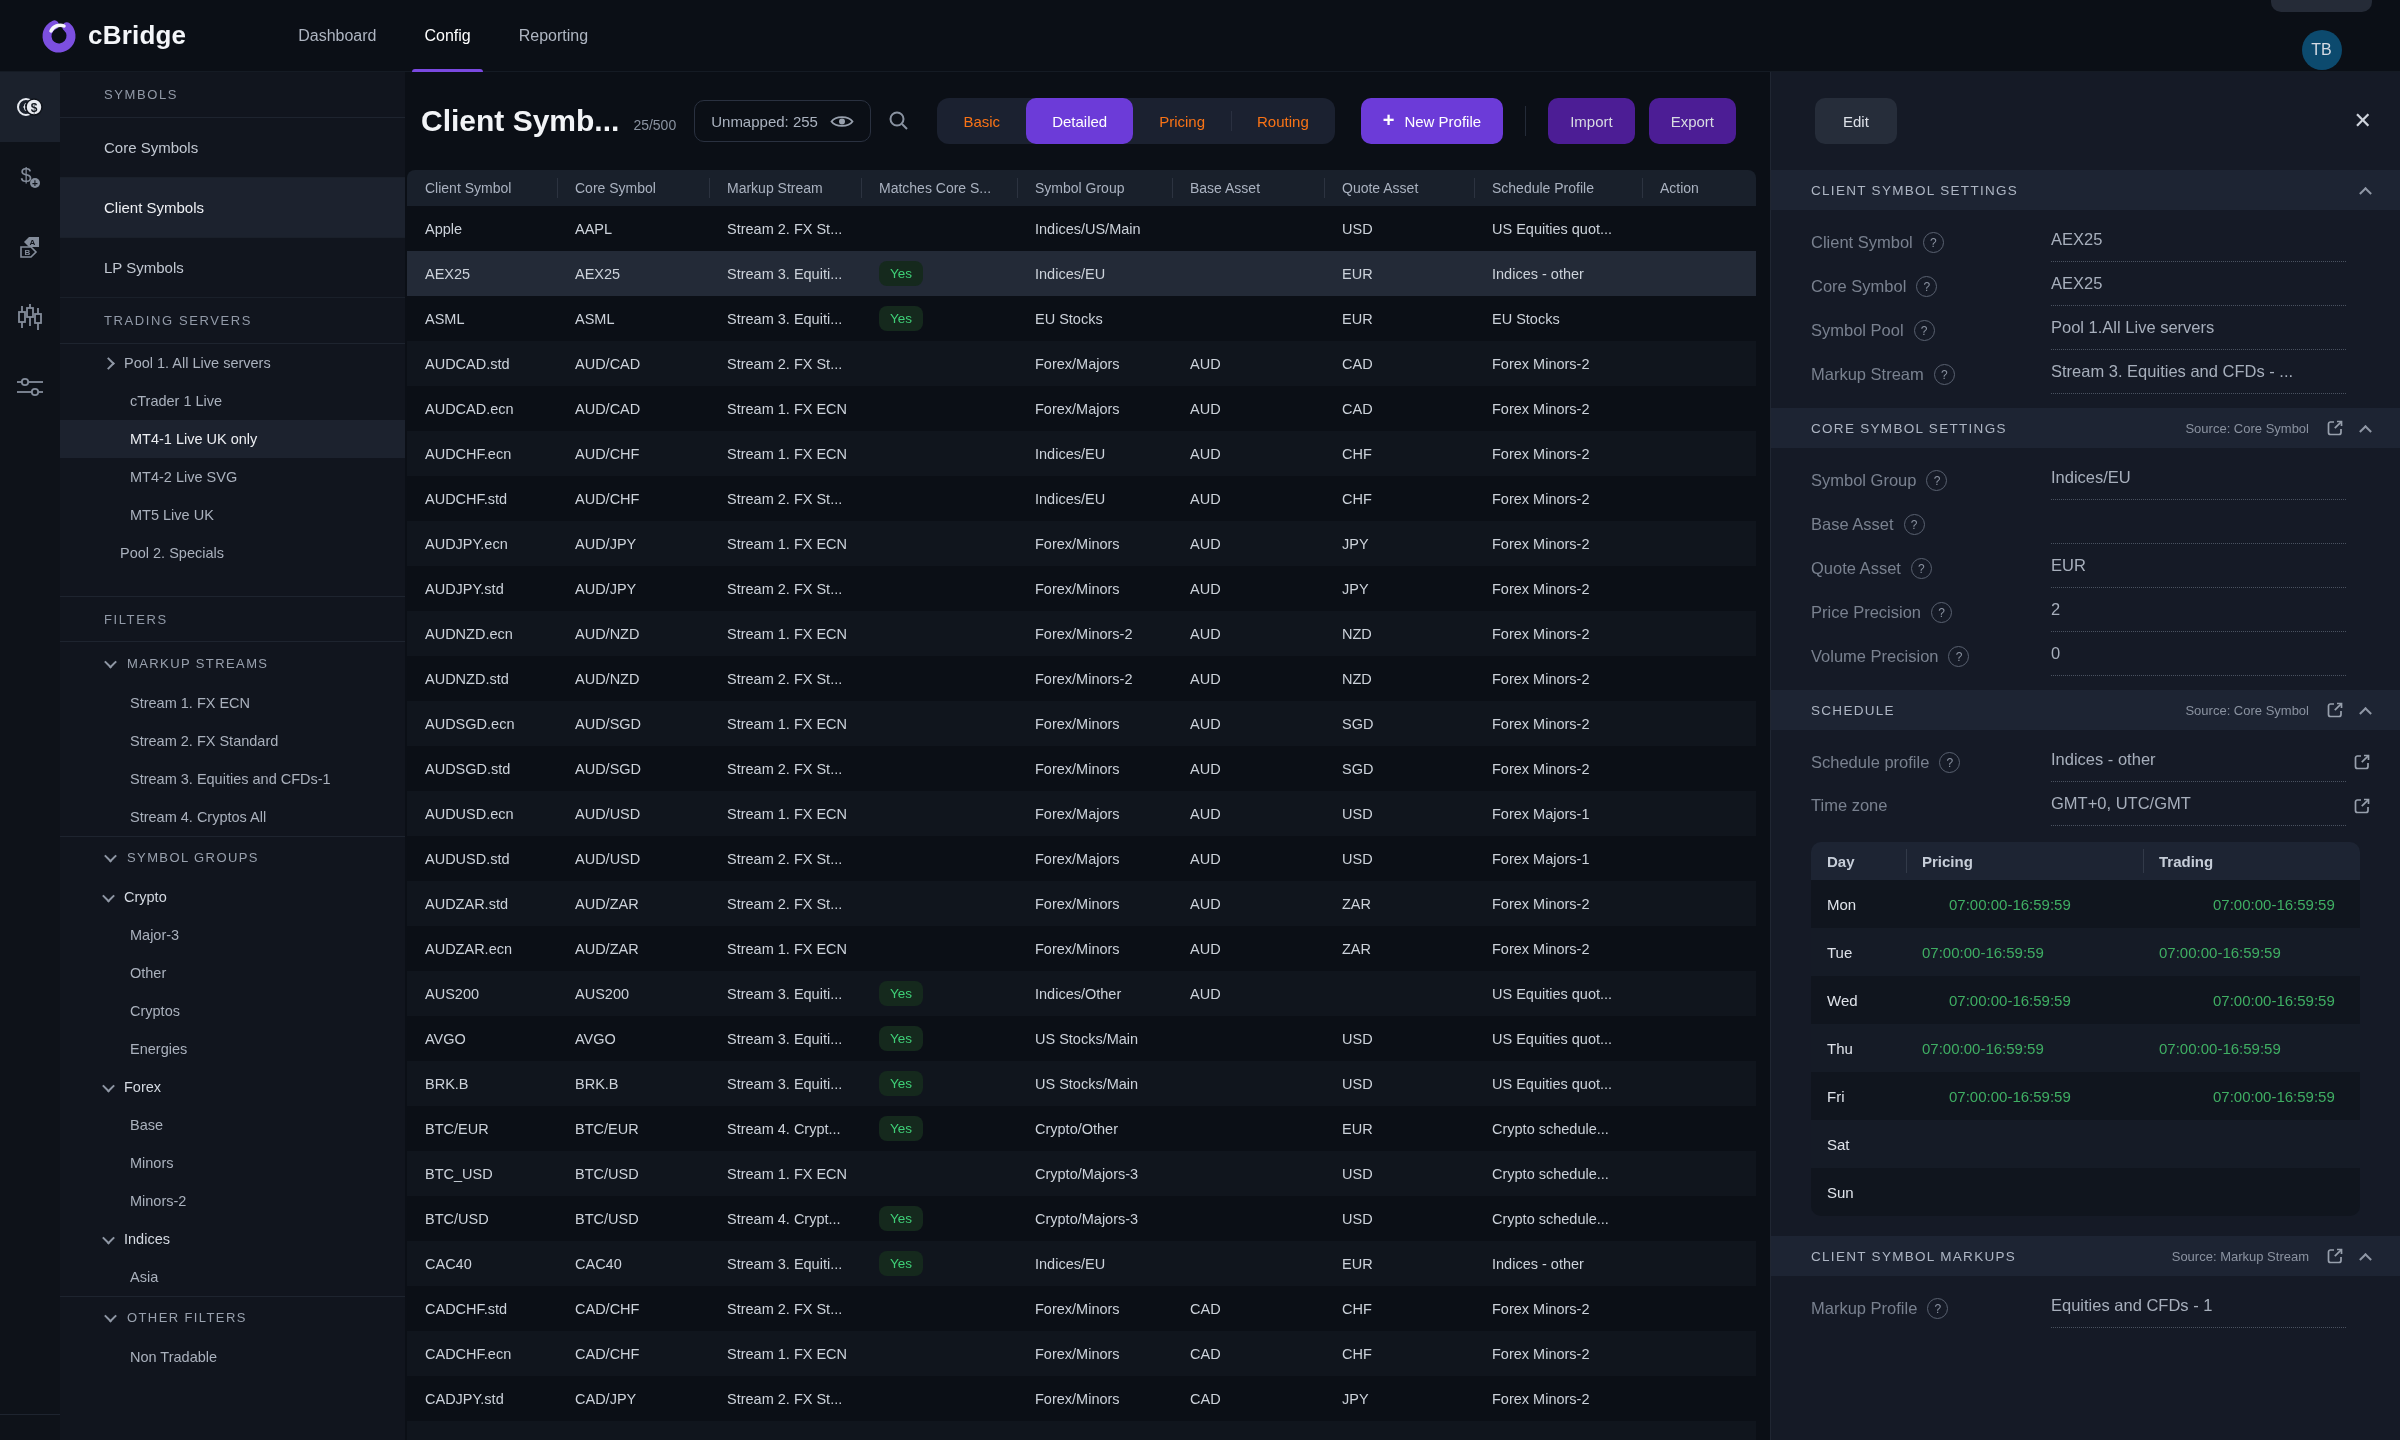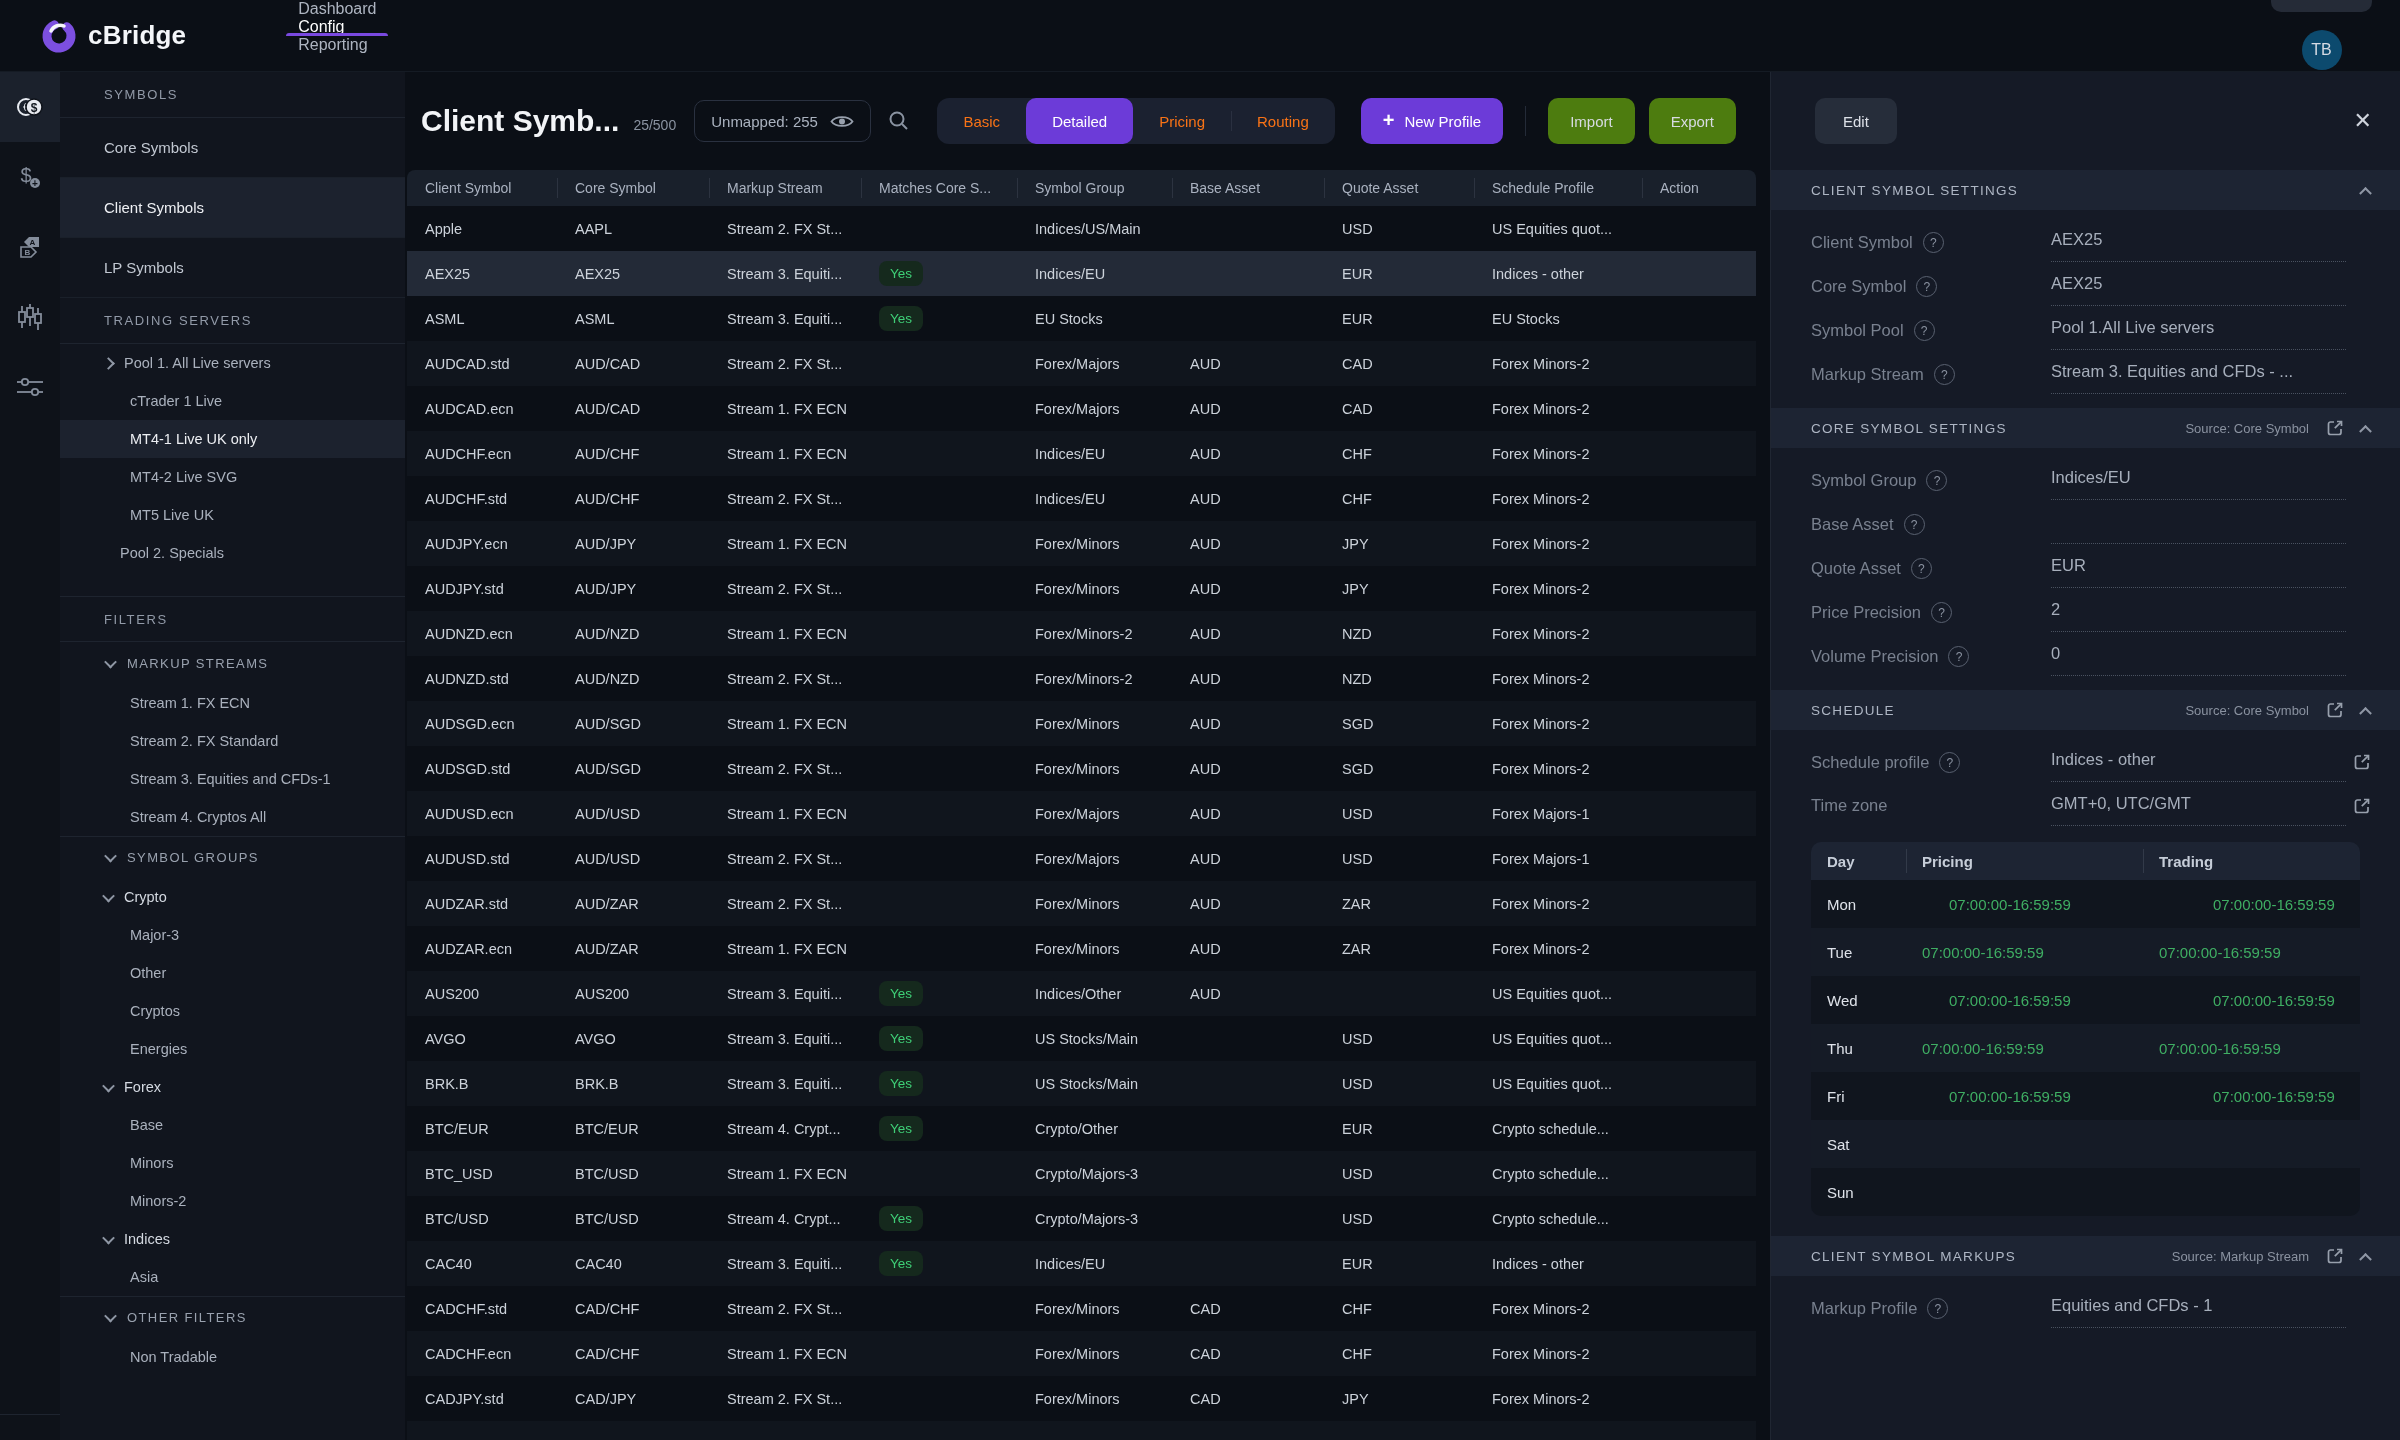--- a/index.html
+++ b/index.html
@@ -5,21 +5,21 @@
   * { margin:0; padding:0; box-sizing:border-box; }
   html,body { width:2400px; height:1440px; overflow:hidden; background:#0a0e15;
     font-family:"Liberation Sans","DejaVu Sans",sans-serif; color:#c9cfd8; }
   .app { width:2400px; height:1440px; display:flex; flex-direction:column; }
 
   
   .topnav { height:72px; background:#0b0f16; display:flex; align-items:center;
     border-bottom:1px solid #151b24; flex:0 0 72px; }
   .brand { display:flex; align-items:center; gap:10px; padding-left:40px; }
   .brand-name { font-size:26px; font-weight:bold; color:#f4f6f9; letter-spacing:.2px; }
-  .nav-items { display:flex; margin-left:88px; height:72px;flex-direction:column; }
+  .nav-items { display:flex; margin-left:88px; height:72px; }
   .nav-item { display:flex; align-items:center; padding:0 24px; font-size:16px;
     color:#aeb5c1; cursor:pointer; position:relative; }
   .nav-item.active { color:#ffffff; }
   .nav-item.active::after { content:""; position:absolute; left:12px; right:12px;
     bottom:0; height:3px; border-radius:3px 3px 0 0; background:#7a49e0; }
   .topnav-right { margin-left:auto; display:flex; align-items:center; gap:18px; padding-right:28px;flex-direction:column; }
   .help-btn { background:#252b37; border-radius:10px; height:46px; padding:0 20px;
     display:flex; align-items:center; gap:10px; font-size:16px; color:#dfe3ea; cursor:pointer; }
   .avatar { width:40px; height:40px; border-radius:50%; background:#0c4a6e;
     display:flex; align-items:center; justify-content:center; font-size:16px; color:#d5dae3; }
@@ -68,21 +68,21 @@
   .seg-item { height:46px; display:flex; align-items:center; padding:0 26px; font-size:15px;
     color:#f97316; cursor:pointer; position:relative; }
   .seg-item + .seg-item::before { content:""; position:absolute; left:0; top:13px; bottom:13px;
     border-left:1px solid #2a3040; }
   .seg-item.active { background:#6c3bd8; color:#ffffff; border-radius:10px; }
   .seg-item.active::before, .seg-item.active + .seg-item::before { display:none; }
   .btn-primary { margin-left:26px; background:#6c3bd8; color:#fff; border-radius:10px; height:46px;
     display:flex; align-items:center; gap:10px; padding:0 22px; font-size:15px; cursor:pointer; }
   .btn-primary .plus { font-size:20px; font-weight:bold; margin-top:-2px; }
   .vdiv { width:1px; height:30px; background:#242b38; margin:0 22px; }
-  .btn-ghost { background:#4d7c0f; color:#d7dbe2; border-radius:10px; height:46px;
+  .btn-ghost { background:#4c1d95; color:#d7dbe2; border-radius:10px; height:46px;
     display:flex; align-items:center; padding:0 22px; font-size:15px; cursor:pointer; }
   .btn-ghost + .btn-ghost { margin-left:14px; }
 
   
   .table { margin:0 14px 0 2px; flex:1; min-height:0; overflow:hidden; }
   .trow { display:grid; grid-template-columns:150px 152px 152px 156px 155px 152px 150px 168px 1fr; }
   .thead { background:#19202b; border-radius:8px 8px 0 0; height:36px; }
   .th { display:flex; align-items:center; padding-left:18px; font-size:14px; color:#aab2c0;
     position:relative; white-space:nowrap; overflow:hidden; cursor:pointer; }
   .th + .th::before { content:""; position:absolute; left:0; top:8px; bottom:8px; border-left:1px solid #2c3340; }

